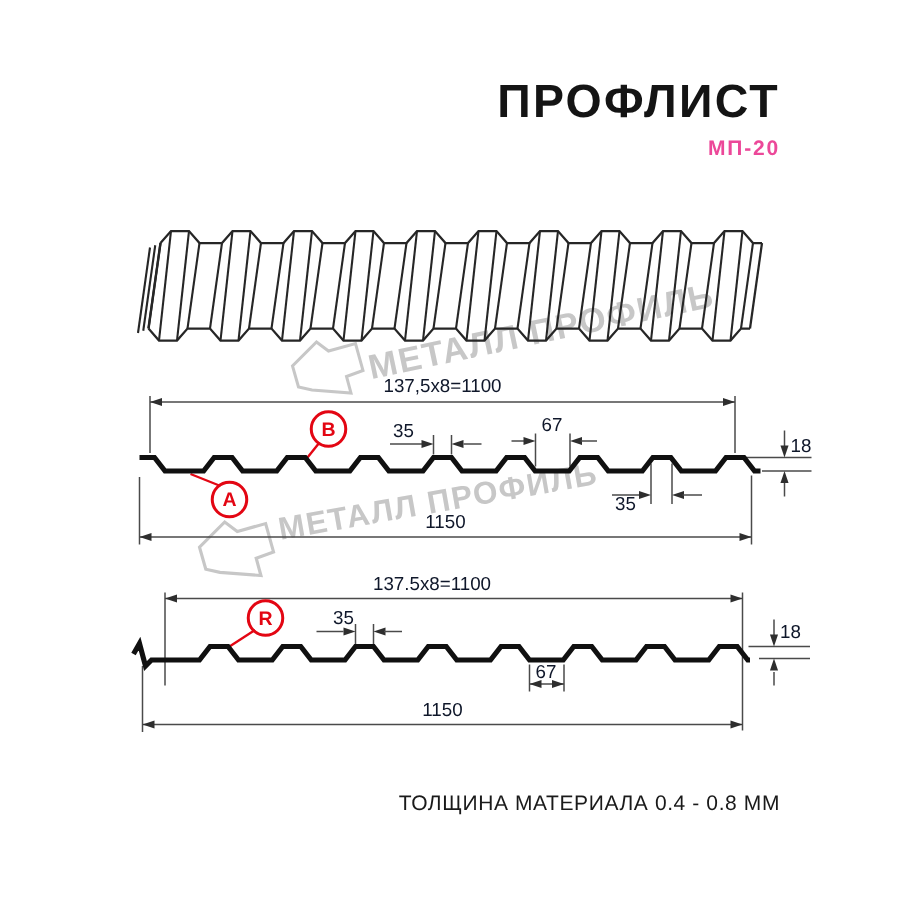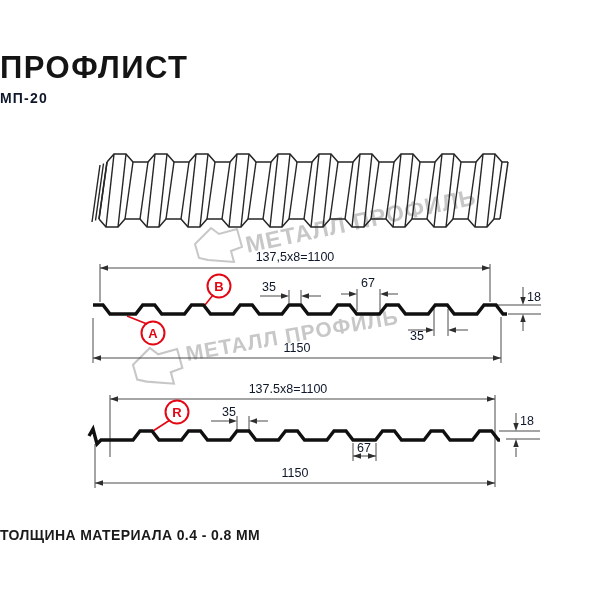--- a/index.html
+++ b/index.html
@@ -1,23 +1,23 @@
 <!DOCTYPE html>
 <html style="--red: #e30613;"><head>
 <meta charset="utf-8">
 <style>
   html,body{margin:0;padding:0}
   body{
     width:600px;height:600px;position:relative;background:#ffffff;
     font-family:"Liberation Sans",sans-serif;overflow:hidden;
   }
-  .center-text{position:absolute;left:0;width:520px;text-align:left;color:#141414}
+  .center-text{position:absolute;left:0;width:520px;text-align:right;color:#141414}
   #title{top:50px;font-size:31px;font-weight:800;letter-spacing:1.5px}
-  #subtitle{top:90px;font-size:14px;font-weight:700;letter-spacing:1.2px;color:#0f172a}
-  #footer{top:527px;font-size:14px;font-weight:700;letter-spacing:.4px;color:#1a1a1a}
+  #subtitle{top:90px;font-size:14px;font-weight:700;letter-spacing:1.2px;color:#ec4899}
+  #footer{top:527px;font-size:14px;font-weight:400;letter-spacing:.4px;color:#1a1a1a}
   .dim{
     position:absolute;transform:translate(-50%,-50%);
     font-size:12.5px;color:#0f172a;white-space:nowrap
   }
   .marker{
     position:absolute;transform:translate(-50%,-50%);
     width:21px;height:21px;border:2px solid var(--red,#e30613);border-radius:50%;
     color:var(--red,#e30613);font-weight:700;font-size:13px;
     display:flex;align-items:center;justify-content:center;line-height:1;
   }

